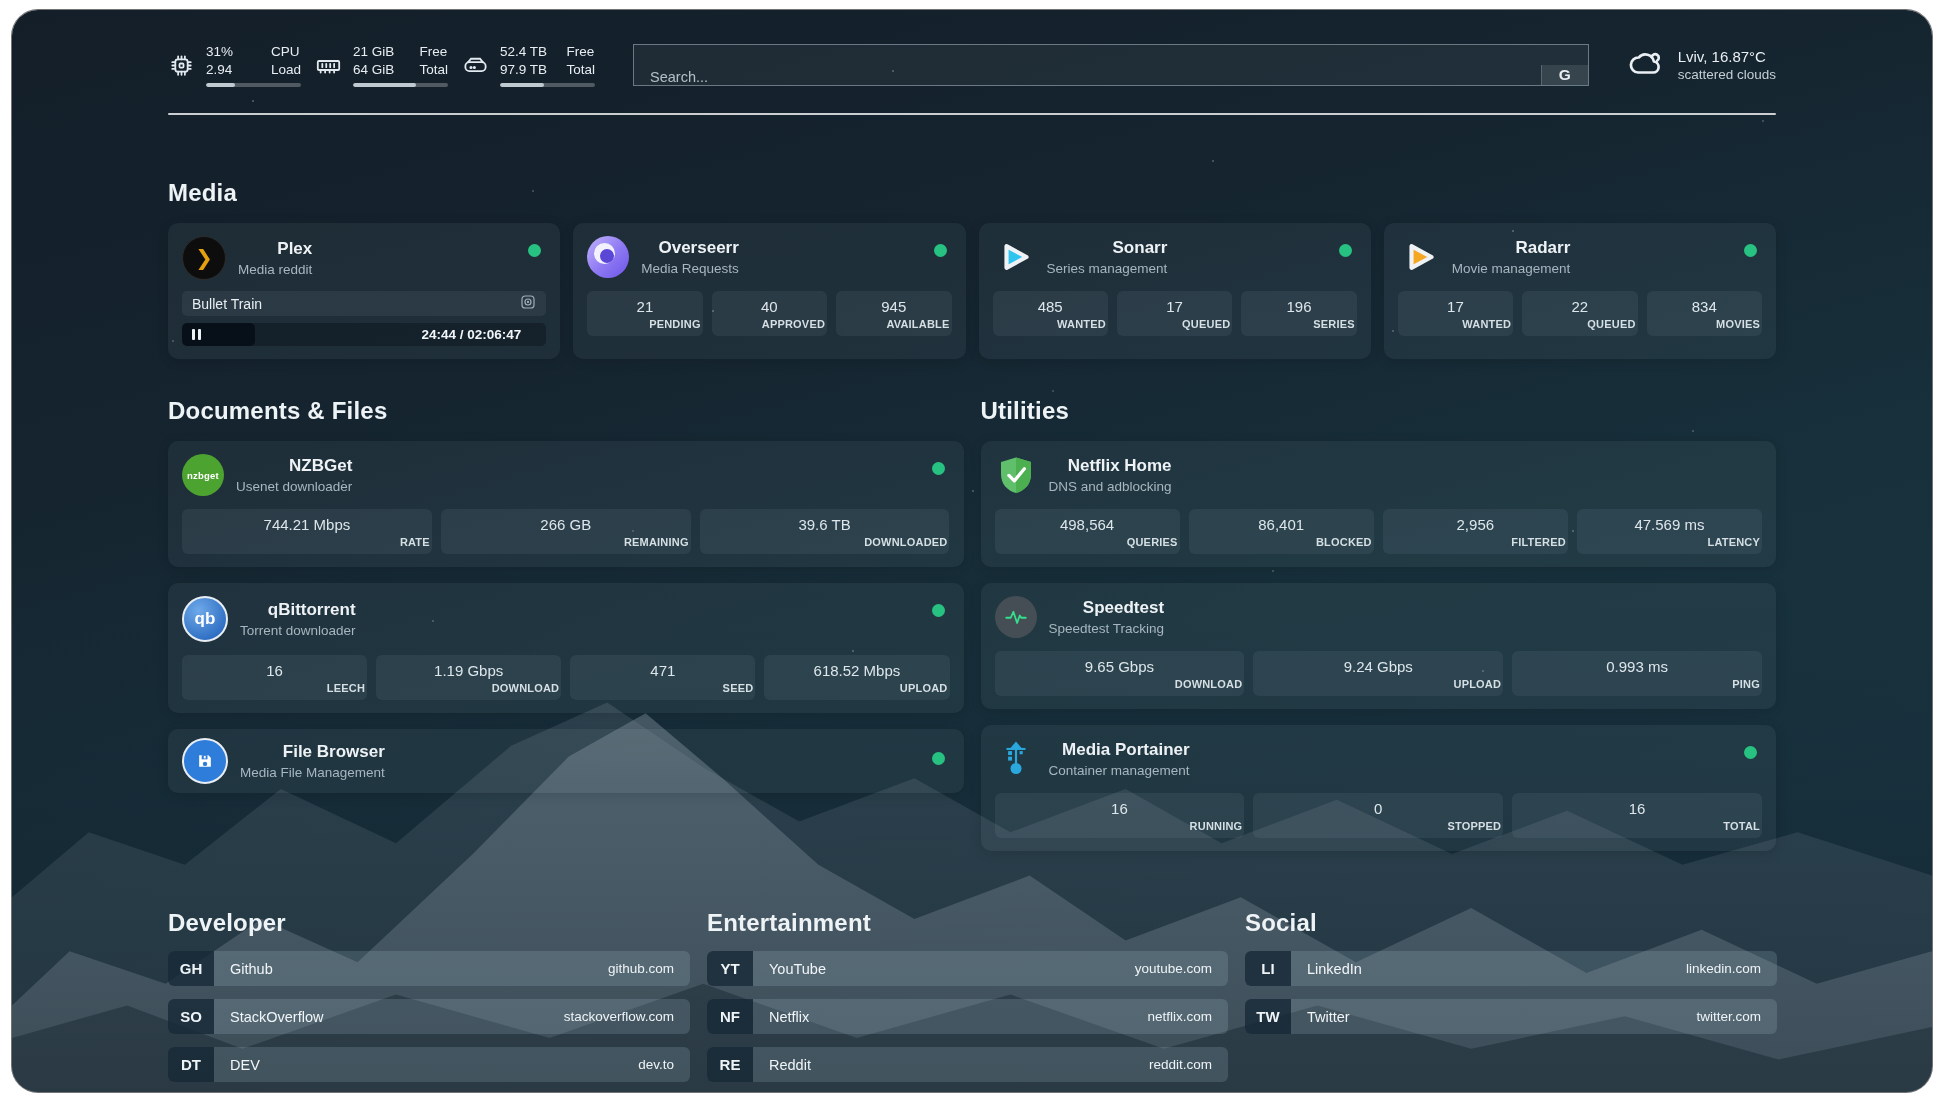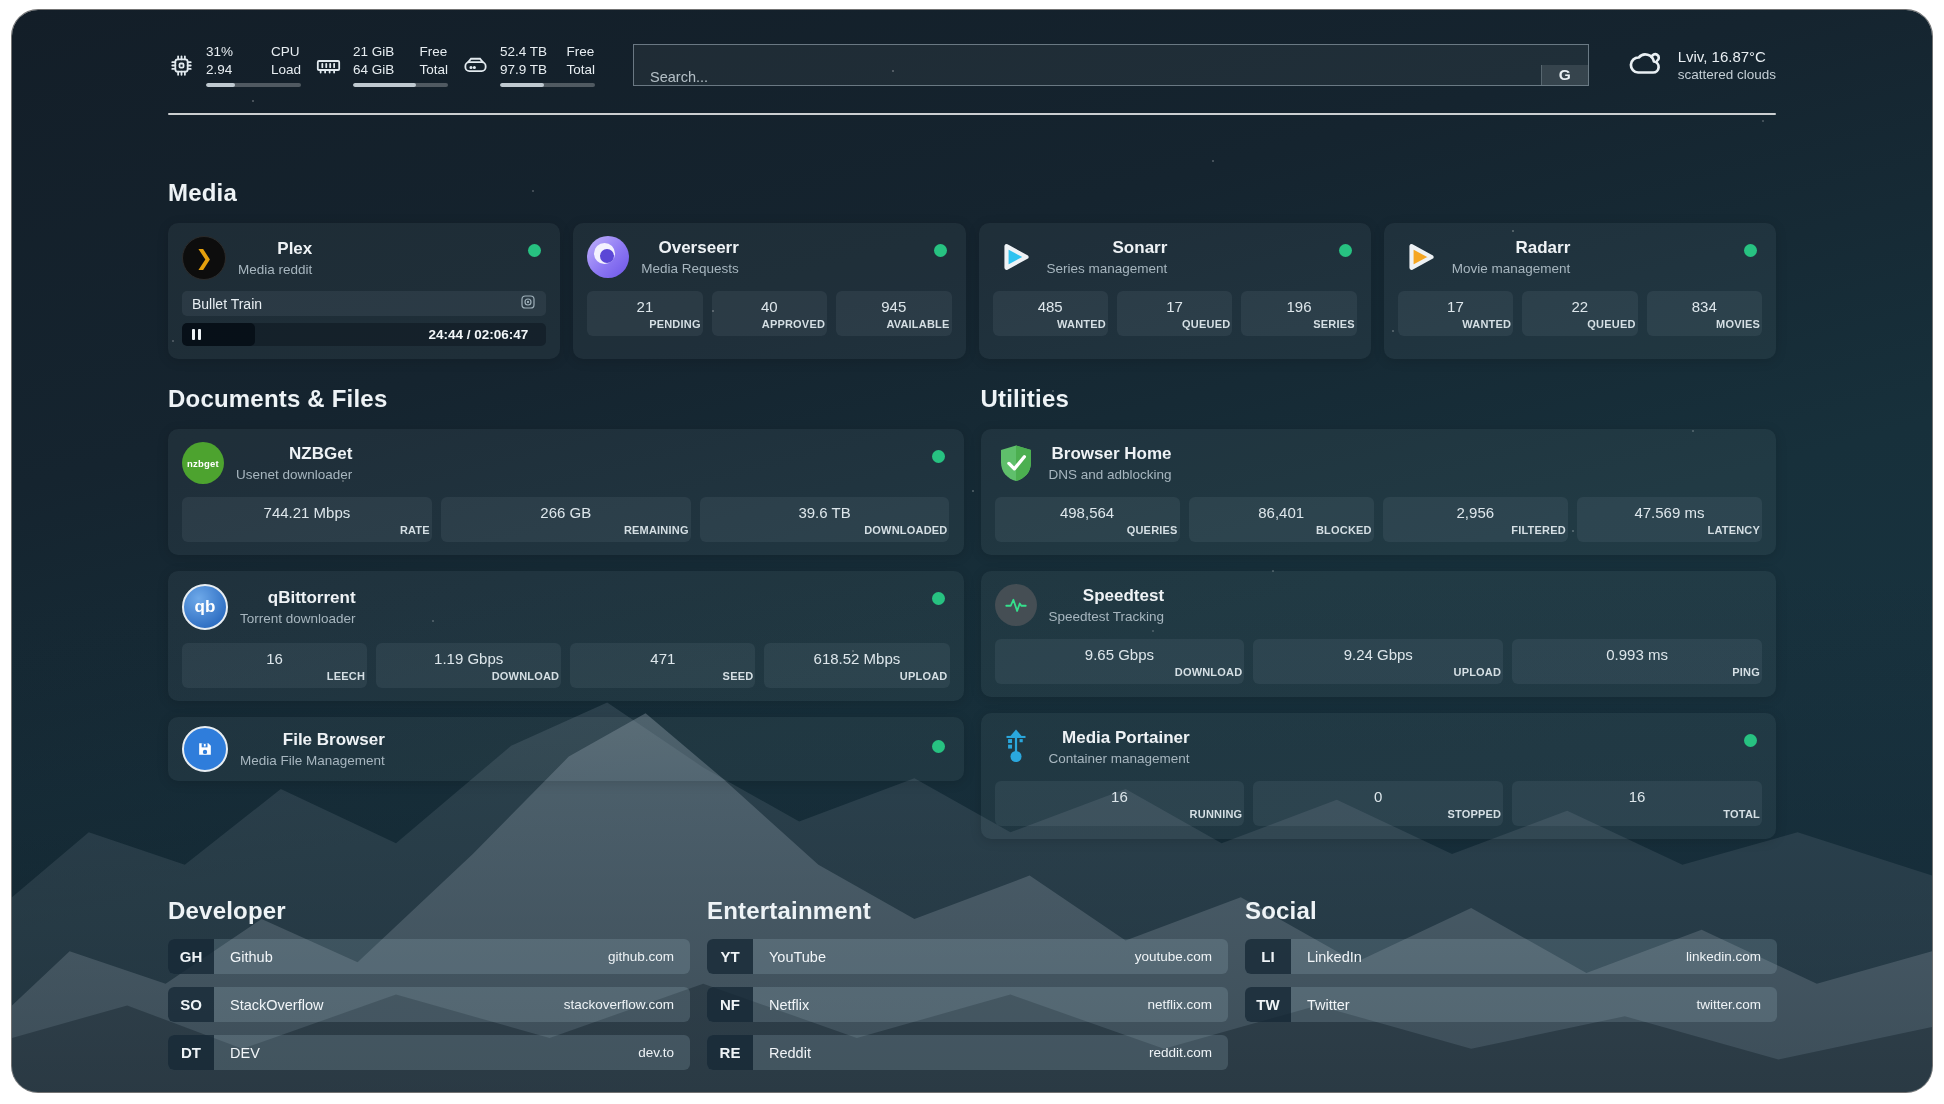--- a/index.html
+++ b/index.html
@@ -68,23 +68,23 @@
   .stat{flex:1;background:rgba(212,232,244,.07);border-radius:6px;text-align:center;padding:7px 2px 6px;}
   .stat-value{font-size:15px;color:#dde6eb;}
   .stat-label{font-size:11px;font-weight:700;color:#d5dfe4;margin-top:3px;letter-spacing:.2px;text-align:right;}
   
   .np-row{margin-top:11px;height:25px;background:rgba(212,232,244,.07);border-radius:5px;display:flex;align-items:center;padding:0 10px;}
   .np-title{flex:1;font-size:14px;color:#e8eef2;}
   .progress-row{margin-top:7px;height:23px;background:rgba(8,18,26,.45);border-radius:5px;position:relative;display:flex;align-items:center;overflow:hidden;}
   .progress-fill{position:absolute;left:0;top:0;bottom:0;background:rgba(5,13,21,.85);border-radius:5px;}
   .pause-icon{position:relative;margin-left:10px;display:flex;gap:3px;}
   .pause-icon span{width:3px;height:11px;background:#eef3f6;border-radius:1px;display:block;}
-  .progress-time{position:absolute;right:18px;font-size:13.5px;font-weight:700;color:#f2f6f8;}
-  
-  .columns{display:grid;grid-template-columns:1fr 1fr;gap:17px;margin-top:26px;}
+  .progress-time{position:absolute;right:25px;font-size:13.5px;font-weight:700;color:#f2f6f8;}
+  
+  .columns{display:grid;grid-template-columns:1fr 1fr;gap:17px;margin-top:38px;}
   .col .card{margin-top:16px;}
   .card.slim{padding:9px 14px;}
   .card.slim .dot{top:23px;}
   
   .ic-plex{background:#0d0d0d;border:1px solid #2c2c2c;color:#e5a00d;font-size:21px;font-weight:700;}
   .ic-overseerr{background:linear-gradient(135deg,#c0b2fb 0%,#8d78f3 55%,#6d55e8 100%);position:relative;overflow:hidden;}
   .ic-overseerr .eye-w{position:absolute;left:7px;top:7px;width:21px;height:21px;border-radius:50%;background:#f3f1fe;}
   .ic-overseerr .eye-p{position:absolute;left:13px;top:13px;width:14px;height:14px;border-radius:50%;background:#5b47d6;}
   .ic-nzbget{background:#4da32f;color:#fff;font-size:9.5px;font-weight:700;letter-spacing:.2px;}
   .ic-qb{background:radial-gradient(circle at 35% 30%,#6ea9e9,#2f6fc3 75%);border:2px solid #e8eef3;color:#fff;font-size:17px;font-weight:600;}
@@ -391,21 +391,21 @@
         <div class="card">
           <div class="card-head">
             <span class="app-icon ic-flat">
               <svg width="40" height="40" viewBox="0 0 48 48">
                 <path d="M24 3 L42 8.5 V23 C42 35 34.5 42.5 24 45.5 C13.5 42.5 6 35 6 23 V8.5 Z" fill="#5fbf6b"></path>
                 <path d="M24 3 L42 8.5 V23 C42 35 34.5 42.5 24 45.5 Z" fill="#4caf50"></path>
                 <path d="M15.5 24.5 L22 31 L34 16.5" fill="none" stroke="#ffffff" stroke-width="4" stroke-linecap="round" stroke-linejoin="round"></path>
               </svg>
             </span>
             <div>
-              <div class="app-title">Browser Home</div>
+              <div class="app-title">Netflix Home</div>
               <div class="app-sub">DNS and adblocking</div>
             </div>
           </div>
           <div class="stats">
             <div class="stat">
                 <div class="stat-value">498,564</div>
                 <div class="stat-label">QUERIES</div>
               </div>
             <div class="stat">
                 <div class="stat-value">86,401</div>

